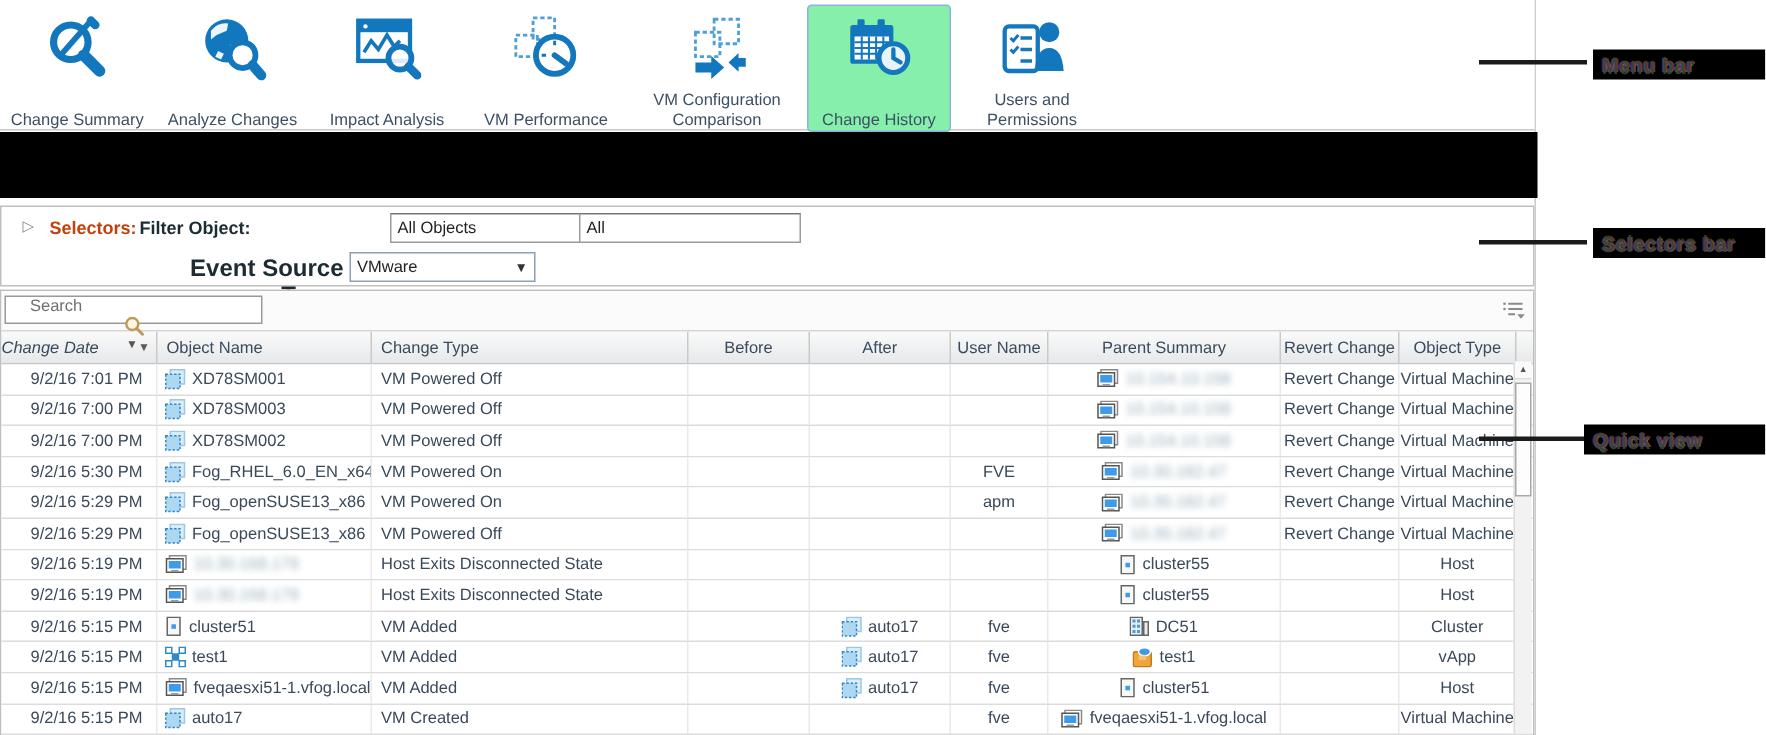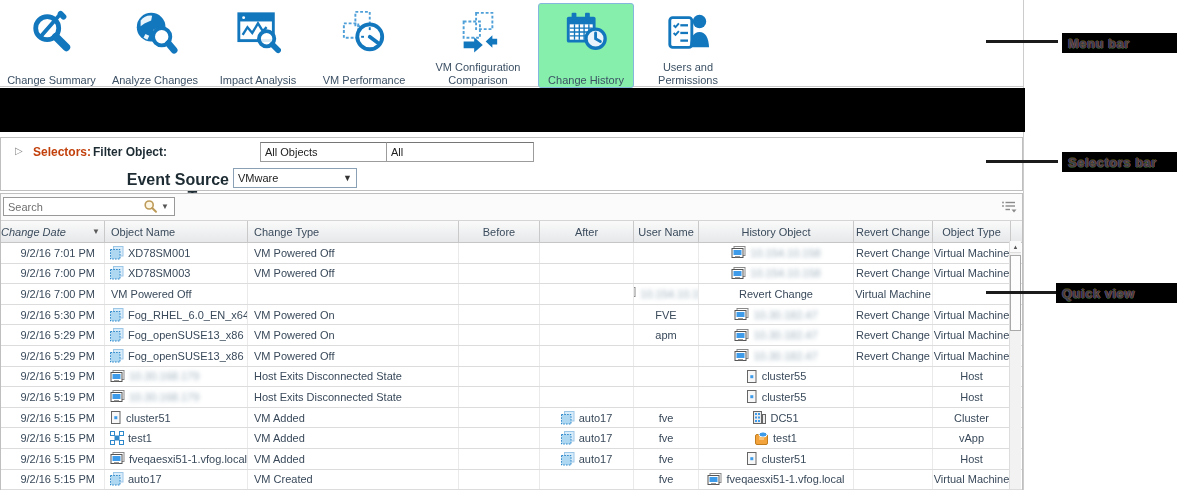--- a/index.html
+++ b/index.html
@@ -26,21 +26,21 @@
   .sel-input{position:absolute;top:4px;height:20px;box-sizing:border-box;background:#fff;border:1px solid #9c9c9c;border-top-color:#767676;font-size:11px;color:#222;padding:3px 4px 0;overflow:hidden;white-space:nowrap;}
   .sel-input1{left:231px;width:147px;margin-left:28px;}
   .sel-input2{left:385px;width:148px;}
   .sel-evt-label{position:absolute;left:96px;top:33px;width:132px;text-align:right;font-size:16px;font-weight:bold;color:#1d2b33;}
   .sel-combo{position:absolute;left:232px;top:30px;width:124px;height:20px;box-sizing:border-box;background:#fff;border:1px solid #8aa0b4;font-size:11px;color:#222;padding:3px 16px 0 4px;cursor:pointer;}
   .sel-combo .combo-arrow{position:absolute;right:4px;top:4px;font-size:9px;color:#333;}
 
   
   .quickview{position:absolute;left:0;top:193px;width:1023px;height:297px;background:#fff;border:1px solid #bfbfbf;box-sizing:border-box;}
   .qv-toolbar{position:relative;height:26px;background:#fbfbfb;border-bottom:1px solid #d5d5d5;}
-  .searchbox{position:absolute;left:2px;top:3px;width:172px;height:19px;box-sizing:border-box;border:1px solid #999;background:#fff;display:flex;align-items:center;}
+  .searchbox{position:absolute;left:2px;top:3px;width:172px;height:19px;box-sizing:border-box;border:1px solid #999;background:#fff;display:flex;align-items:center;flex-direction:column;}
   .searchbox input{flex:1;border:0;outline:none;font-size:11px;color:#555;padding:0 0 0 4px;min-width:0;background:transparent;font-family:"Liberation Sans",sans-serif;}
   .searchbox input::placeholder{color:#6f6f6f;opacity:1;}
   .search-mag{width:15px;height:15px;flex:none;cursor:pointer;}
   .search-dd{flex:none;font-size:8px;color:#555;padding:0 5px 0 3px;cursor:pointer;}
   .customize-icon{position:absolute;right:5px;top:6px;width:16px;height:14px;cursor:pointer;}
 
   
   .thead,.trow{display:grid;grid-template-columns:104px 143px 211px 81px 94px 65px 155px 79px 78px 1fr;}
   .thead{height:21px;background:linear-gradient(#fafafa,#e6e8ea);border-bottom:1px solid #c6c6c6;}
   .th{display:flex;align-items:center;justify-content:center;font-size:11px;color:#3a4b5c;border-right:1px solid #c9c9c9;box-sizing:border-box;cursor:pointer;white-space:nowrap;overflow:hidden;}
@@ -222,21 +222,21 @@
         <div class="th">
             <span>Before</span>
           </div>
         <div class="th">
             <span>After</span>
           </div>
         <div class="th">
             <span>User Name</span>
           </div>
         <div class="th">
-            <span>History Object</span>
+            <span>Parent Summary</span>
           </div>
         <div class="th">
             <span>Revert Change</span>
           </div>
         <div class="th">
             <span>Object Type</span>
           </div>
         <div class="th th-fill"></div>
       </div>
 
@@ -300,20 +300,29 @@
               <span class="blurred">10.154.10.158</span>
             </div>
             <div class="cell c-center">
               <span class="revert-link">Revert Change</span>
             </div>
             <div class="cell c-center">Virtual Machine</div>
             <div class="cell c-fill"></div>
           </div>
           <div class="trow">
             <div class="cell c-date">9/2/16 7:00 PM</div>
+            <div class="cell c-obj">
+              <span class="tbl-icon">
+                <svg width="14" height="14" viewBox="0 0 14 14">
+                  <rect x="3.5" y="0.5" width="9.5" height="9.5" fill="#d9ecf9" stroke="#9cc6e6"></rect>
+                  <rect x="0.5" y="3.5" width="9.5" height="9.5" fill="#aed7f2" stroke="#2f88c9" stroke-dasharray="1.6 1.2"></rect>
+                </svg>
+              </span>
+              <span>XD78SM002</span>
+            </div>
             <div class="cell c-type">VM Powered Off</div>
             <div class="cell c-center"></div>
             <div class="cell c-center"></div>
             <div class="cell c-center"></div>
             <div class="cell c-center">
               <span class="tbl-icon">
                 <svg width="15" height="13" viewBox="0 0 15 13">
                   <rect x="3" y="0.5" width="11" height="9" fill="#fff" stroke="#8a8a8a"></rect>
                   <rect x="1" y="2.5" width="11" height="9" fill="#fff" stroke="#555"></rect>
                   <rect x="2.5" y="4" width="8" height="5" fill="#3d9be9"></rect>

